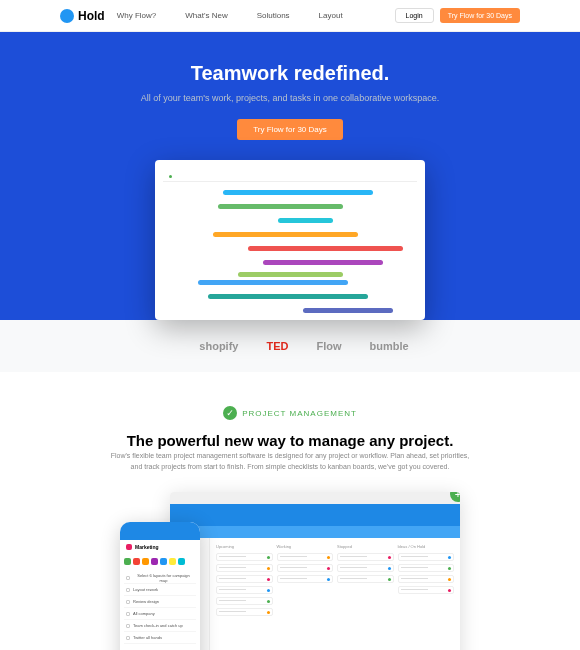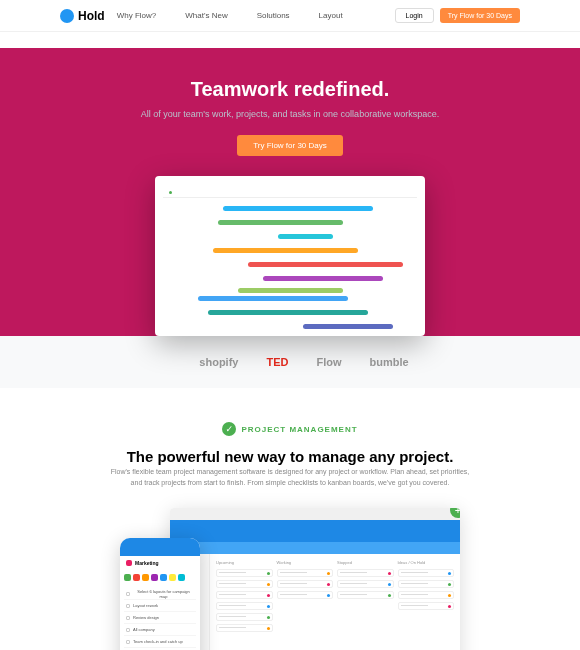--- a/index.html
+++ b/index.html
@@ -5,35 +5,35 @@
 * { margin: 0; padding: 0; box-sizing: border-box; }
 body { font-family: -apple-system, BlinkMacSystemFont, 'Segoe UI', sans-serif; width: 580px; background: #fff; }
 .header { display: flex; align-items: center; padding: 8px 60px; background: #fff; border-bottom: 1px solid #f0f0f0; }
 .logo { display: flex; align-items: center; gap: 4px; font-weight: 600; font-size: 12px; }
 .logo-icon { width: 14px; height: 14px; background: #2196f3; border-radius: 50%; display: inline-block; }
 .nav { display: flex; gap: 29px; margin-left: 12px; }
 .nav-item { font-size: 8px; color: #555; text-decoration: none; }
 .header-right { margin-left: auto; display: flex; gap: 6px; }
 .btn-login { font-size: 7px; padding: 3px 10px; border: 1px solid #ddd; border-radius: 3px; background: #fff; }
 .btn-cta { font-size: 7px; padding: 3px 8px; background: #ff8a3d; color: #fff; border: none; border-radius: 3px; }
-.hero { background: #be185d; padding: 30px 0 0; text-align: center; position: relative; margin-top: 16px; }
+.hero { background: #1d4ed8; padding: 30px 0 0; text-align: center; position: relative; }
 .hero-title { color: #fff; font-size: 20px; font-weight: 600; margin-bottom: 8px; }
 .hero-sub { color: #b8c2cc; font-size: 9px; margin-bottom: 15px; }
 .hero-btn { background: #ff8a3d; color: #fff; border: none; padding: 6px 16px; font-size: 8px; border-radius: 3px; margin-bottom: 20px; }
 .gantt-card { width: 270px; height: 160px; background: #fff; margin: 0 auto; border-radius: 4px; box-shadow: 0 8px 30px rgba(0,0,0,0.3); position: relative; padding: 12px 8px; }
 .gantt-header { height: 10px; border-bottom: 1px solid #eee; position: relative; }
 .gantt-header::before { content: ''; position: absolute; top: 3px; left: 6px; width: 3px; height: 3px; background: #4caf50; border-radius: 50%; }
 .gantt-rows { position: relative; height: 140px; }
 .gantt-bar { position: absolute; height: 5px; border-radius: 3px; }
 .logos { background: #f8f9fa; padding: 20px 0; display: flex; justify-content: center; gap: 28px; align-items: center; }
 .logo-item { font-size: 11px; color: #999; font-weight: 600; }
 .pm-section { padding: 30px 40px; text-align: center; }
 .pm-badge { display: inline-flex; align-items: center; gap: 5px; margin-bottom: 12px; }
 .pm-check { width: 14px; height: 14px; background: #4caf50; border-radius: 50%; display: inline-flex; align-items: center; justify-content: center; color: #fff; font-size: 9px; }
-.pm-label { font-size: 8px; letter-spacing: 1px; color: #4caf50; font-weight: 700; }
+.pm-label { font-size: 8px; letter-spacing: 1px; color: #4caf50; font-weight: 400; }
 .pm-title { font-size: 15px; font-weight: 600; margin-bottom: 2px; }
 .pm-desc { font-size: 7px; color: #888; line-height: 1.5; max-width: 360px; margin: 0 auto 20px; }
 .product-shot { position: relative; width: 340px; height: 200px; margin: 0 auto; }
 .browser { position: absolute; top: 0; right: 0; width: 290px; height: 180px; background: #fff; border-radius: 4px; box-shadow: 0 4px 20px rgba(0,0,0,0.15); overflow: hidden; }
 .browser-top { height: 12px; background: #f0f0f0; }
 .browser-header { height: 22px; background: #1e88e5; }
 .browser-subheader { height: 12px; background: #42a5f5; }
 .browser-body { display: flex; height: calc(100% - 46px); }
 .browser-sidebar { width: 40px; background: #fafafa; border-right: 1px solid #eee; }
 .kanban { flex: 1; display: flex; gap: 4px; padding: 6px; }

